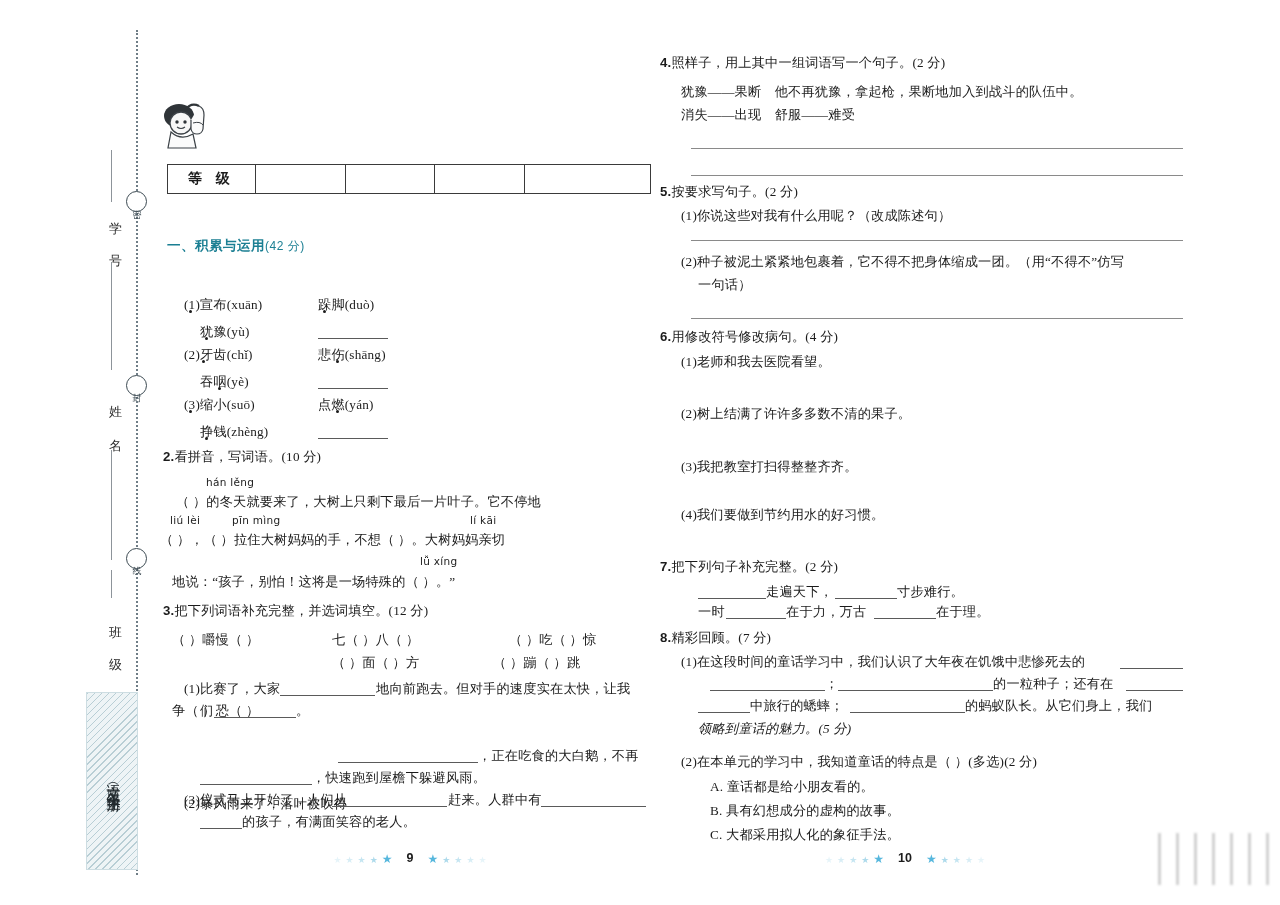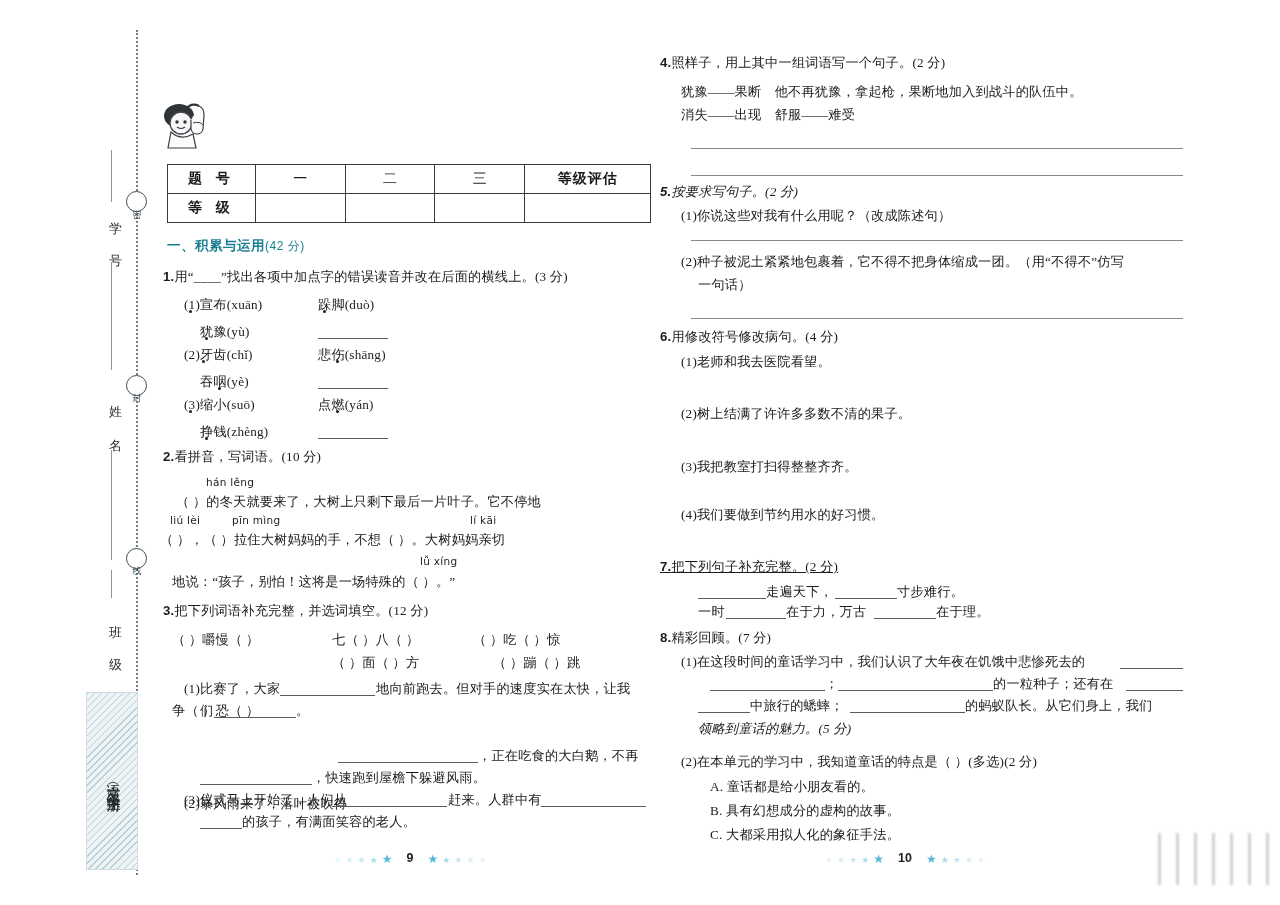--- a/index.html
+++ b/index.html
@@ -159,44 +159,34 @@
       <path d="M22 31 q4 3 8 0" stroke="#3b4146" stroke-width="1.1" fill="none"></path>
       <path d="M16 36 q10 9 22 2 l3 14 h-28 z" fill="#fbfbfb" stroke="#3b4146" stroke-width="1.2"></path>
       <path d="M44 10 q5 2 5 9 l-1 14 q-1 5 -6 5 q-5 0 -6 -5 l0 -9" fill="#fbfbfb" stroke="#3b4146" stroke-width="1.2"></path>
       <path d="M38 27 q7 -2 10 2" stroke="#3b4146" stroke-width="1" fill="none"></path>
       <path d="M30 14 q6 -8 14 -4" stroke="#2f3438" stroke-width="2.2" fill="none"></path>
     </svg>
 
 
     <table class="gtab">
       <tbody>
-          <tr>
-        <td class="num">题  号</td>
-        <td class="c">一</td>
-        <td class="c">二</td>
-        <td class="c">三</td>
-        <td class="last">等级评估</td>
-      </tr>
       <tr>
         <td class="num">等  级</td>
         <td class="c"></td>
         <td class="c"></td>
         <td class="c"></td>
         <td class="last"></td>
       </tr>
     </tbody>
       </table>
 
     <div class="sechead" style="left:17px; top:237px;">
       <span>一、积累与运用</span><em>(42 分)</em>
     </div>
 
-    <div class="q" style="left:13px; top:267px;">
-      <span class="qn">1.</span><span>用“____”找出各项中加点字的错误读音并改在后面的横线上。(3 分)</span>
-    </div>
 
     <div class="q" style="left:34px; top:295px;"><span>(1)</span><span>宣布(xuān)</span></div>
     <div class="q" style="left:168px; top:295px;">跺脚(duò)</div>
     <div class="dotmark" style="left:39px; top:310px;"></div>
     <div class="dotmark" style="left:173px; top:310px;"></div>
 
     <div class="q" style="left:50px; top:322px;">犹豫(yù)</div>
     <div class="dotmark" style="left:55px; top:337px;"></div>
     <div class="uline" style="left:168px; top:338px; width:70px;"></div>
 
@@ -232,21 +222,21 @@
 
     <div class="pin" style="left:270px; top:555px;">lǚ xíng</div>
     <div class="q" style="left:22px; top:572px;">地说：“孩子，别怕！这将是一场特殊的（        ）。”</div>
 
     <div class="q" style="left:13px; top:601px;">
       <span class="qn">3.</span><span>把下列词语补充完整，并选词填空。(12 分)</span>
     </div>
 
     <div class="q" style="left:22px; top:630px;">（    ）嚼慢（    ）</div>
     <div class="q" style="left:182px; top:630px;">七（    ）八（    ）</div>
-    <div class="q" style="left:323px; top:630px;">（    ）吃（    ）惊</div>
+    <div class="q" style="left:359px; top:630px;">（    ）吃（    ）惊</div>
 
     <div class="q" style="left:22px; top:653px;margin-top:48px;">争（    ）恐（    ）</div>
     <div class="q" style="left:182px; top:653px;">（    ）面（    ）方</div>
     <div class="q" style="left:343px; top:653px;">（    ）蹦（    ）跳</div>
 
     <div class="q" style="left:34px; top:679px;">(1)比赛了，大家</div>
     <div class="uline" style="left:130px; top:695px; width:95px;"></div>
     <div class="q" style="left:226px; top:679px;">地向前跑去。但对手的速度实在太快，让我</div>
     <div class="q" style="left:50px; top:701px;">们</div>
     <div class="uline" style="left:64px; top:717px; width:82px;"></div>
@@ -279,39 +269,39 @@
   <div class="col-right">
 
     <div class="q" style="left:0px; top:53px;">
       <span class="qn">4.</span><span>照样子，用上其中一组词语写一个句子。(2 分)</span>
     </div>
     <div class="q" style="left:21px; top:82px;">犹豫——果断　他不再犹豫，拿起枪，果断地加入到战斗的队伍中。</div>
     <div class="q" style="left:21px; top:105px;">消失——出现　舒服——难受</div>
     <div class="uline thin" style="left:31px; top:148px; width:492px;"></div>
     <div class="uline thin" style="left:31px; top:175px; width:492px;"></div>
 
-    <div class="q" style="left:0px; top:182px;font-style:italic;">
+    <div class="q" style="left:0px; top:182px;">
       <span class="qn">5.</span><span>按要求写句子。(2 分)</span>
     </div>
     <div class="q" style="left:21px; top:206px;">(1)你说这些对我有什么用呢？（改成陈述句）</div>
     <div class="uline thin" style="left:31px; top:240px; width:492px;"></div>
 
     <div class="q" style="left:21px; top:252px;">(2)种子被泥土紧紧地包裹着，它不得不把身体缩成一团。（用“不得不”仿写</div>
     <div class="q" style="left:38px; top:275px;">一句话）</div>
     <div class="uline thin" style="left:31px; top:318px; width:492px;"></div>
 
     <div class="q" style="left:0px; top:327px;">
       <span class="qn">6.</span><span>用修改符号修改病句。(4 分)</span>
     </div>
     <div class="q" style="left:21px; top:352px;">(1)老师和我去医院看望。</div>
     <div class="q" style="left:21px; top:404px;">(2)树上结满了许许多多数不清的果子。</div>
     <div class="q" style="left:21px; top:457px;">(3)我把教室打扫得整整齐齐。</div>
     <div class="q" style="left:21px; top:505px;">(4)我们要做到节约用水的好习惯。</div>
 
-    <div class="q" style="left:0px; top:557px;text-decoration:underline;">
+    <div class="q" style="left:0px; top:557px;">
       <span class="qn">7.</span><span>把下列句子补充完整。(2 分)</span>
     </div>
     <div class="uline" style="left:38px; top:598px; width:68px;"></div>
     <div class="q" style="left:106px; top:582px;">走遍天下，</div>
     <div class="uline" style="left:175px; top:598px; width:62px;"></div>
     <div class="q" style="left:237px; top:582px;">寸步难行。</div>
 
     <div class="q" style="left:38px; top:602px;">一时</div>
     <div class="uline" style="left:66px; top:618px; width:60px;"></div>
     <div class="q" style="left:126px; top:602px;">在于力，万古</div>

